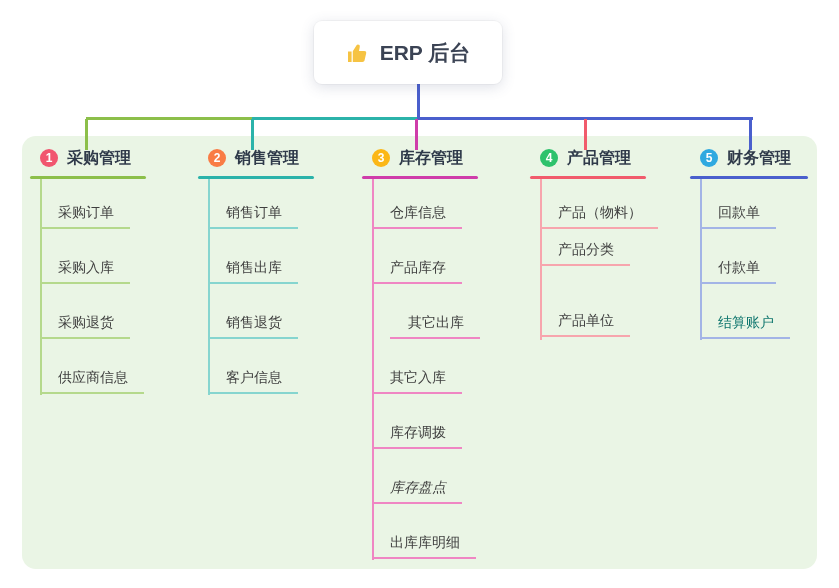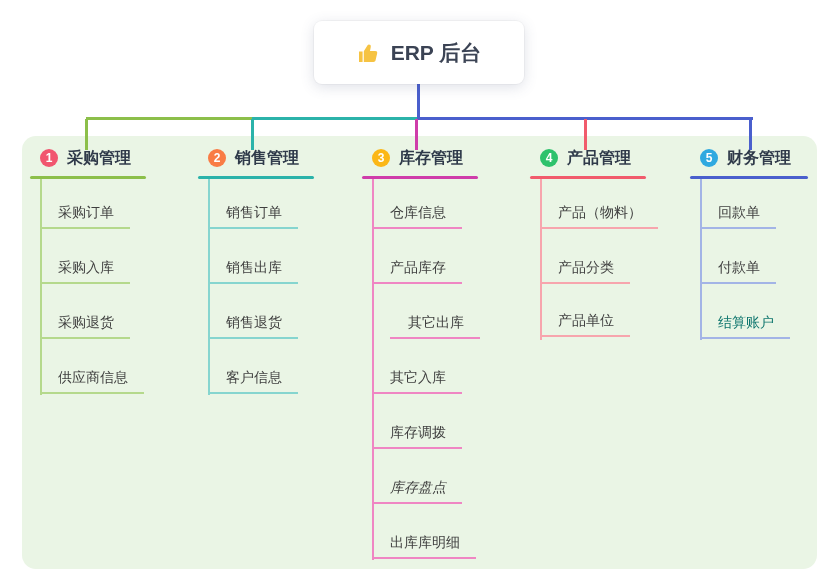--- a/index.html
+++ b/index.html
@@ -3,21 +3,21 @@
 <meta charset="utf-8">
 <style>
   html,body{margin:0;padding:0}
   body{
     width:839px;height:588px;position:relative;overflow:hidden;
     background:#ffffff;
     font-family:"Liberation Sans","DejaVu Sans",sans-serif;
   }
   .panel{position:absolute;left:22px;top:136px;width:795px;height:433px;border-radius:14px}
   .root-node{
-    position:absolute;left:314px;top:21px;width:210px;height:63px;
+    position:absolute;left:314px;top:21px;width:188px;height:63px;
     background:#fff;border-radius:8px;
     box-shadow:0 3px 14px rgba(70,85,120,.18),0 0 0 1px rgba(0,0,0,.03);
     display:flex;align-items:center;justify-content:center;gap:10px;
     font-size:21px;font-weight:600;color:#3b4354;cursor:pointer;
   }
   .root-node svg{width:24px;height:24px;flex:0 0 auto}
   .line{position:absolute}
   .branch-title{
     position:absolute;display:flex;align-items:center;gap:9px;
     font-size:16px;font-weight:600;color:#2f3a4a;height:22px;cursor:pointer;
@@ -126,21 +126,21 @@
     </div>
     <div class="branch-title" style="left: 540px; top: 147px; color: rgb(47, 58, 74);">
       <div class="badge" style="background: rgb(45, 194, 108);">4</div>
       <div>产品管理</div>
     </div>
     <div class="underline" style="left: 530px; top: 176px; width: 116px; background: rgb(241, 91, 108);"></div>
     <div class="vline" style="left: 540px; top: 179px; height: 161px; background: rgb(247, 165, 173);"></div>
     <div class="child" style="left: 540px; top: 199px;">
       <span style="border-bottom-color: rgb(247, 165, 173); color: rgb(63, 63, 63);">产品（物料）</span>
     </div>
-    <div class="child" style="left: 540px; top: 254px;">
+    <div class="child" style="left: 540px; top: 236px;">
       <span style="border-bottom-color: rgb(247, 165, 173); color: rgb(63, 63, 63);">产品分类</span>
     </div>
     <div class="child" style="left: 540px; top: 309px; align-items: center;">
       <span style="border-bottom-color: rgb(247, 165, 173); color: rgb(63, 63, 63);">产品单位</span>
     </div>
     <div class="branch-title" style="left: 700px; top: 147px; color: rgb(47, 58, 74);">
       <div class="badge" style="background: rgb(47, 169, 224);">5</div>
       <div>财务管理</div>
     </div>
     <div class="underline" style="left: 690px; top: 176px; width: 118px; background: rgb(74, 95, 205);"></div>

